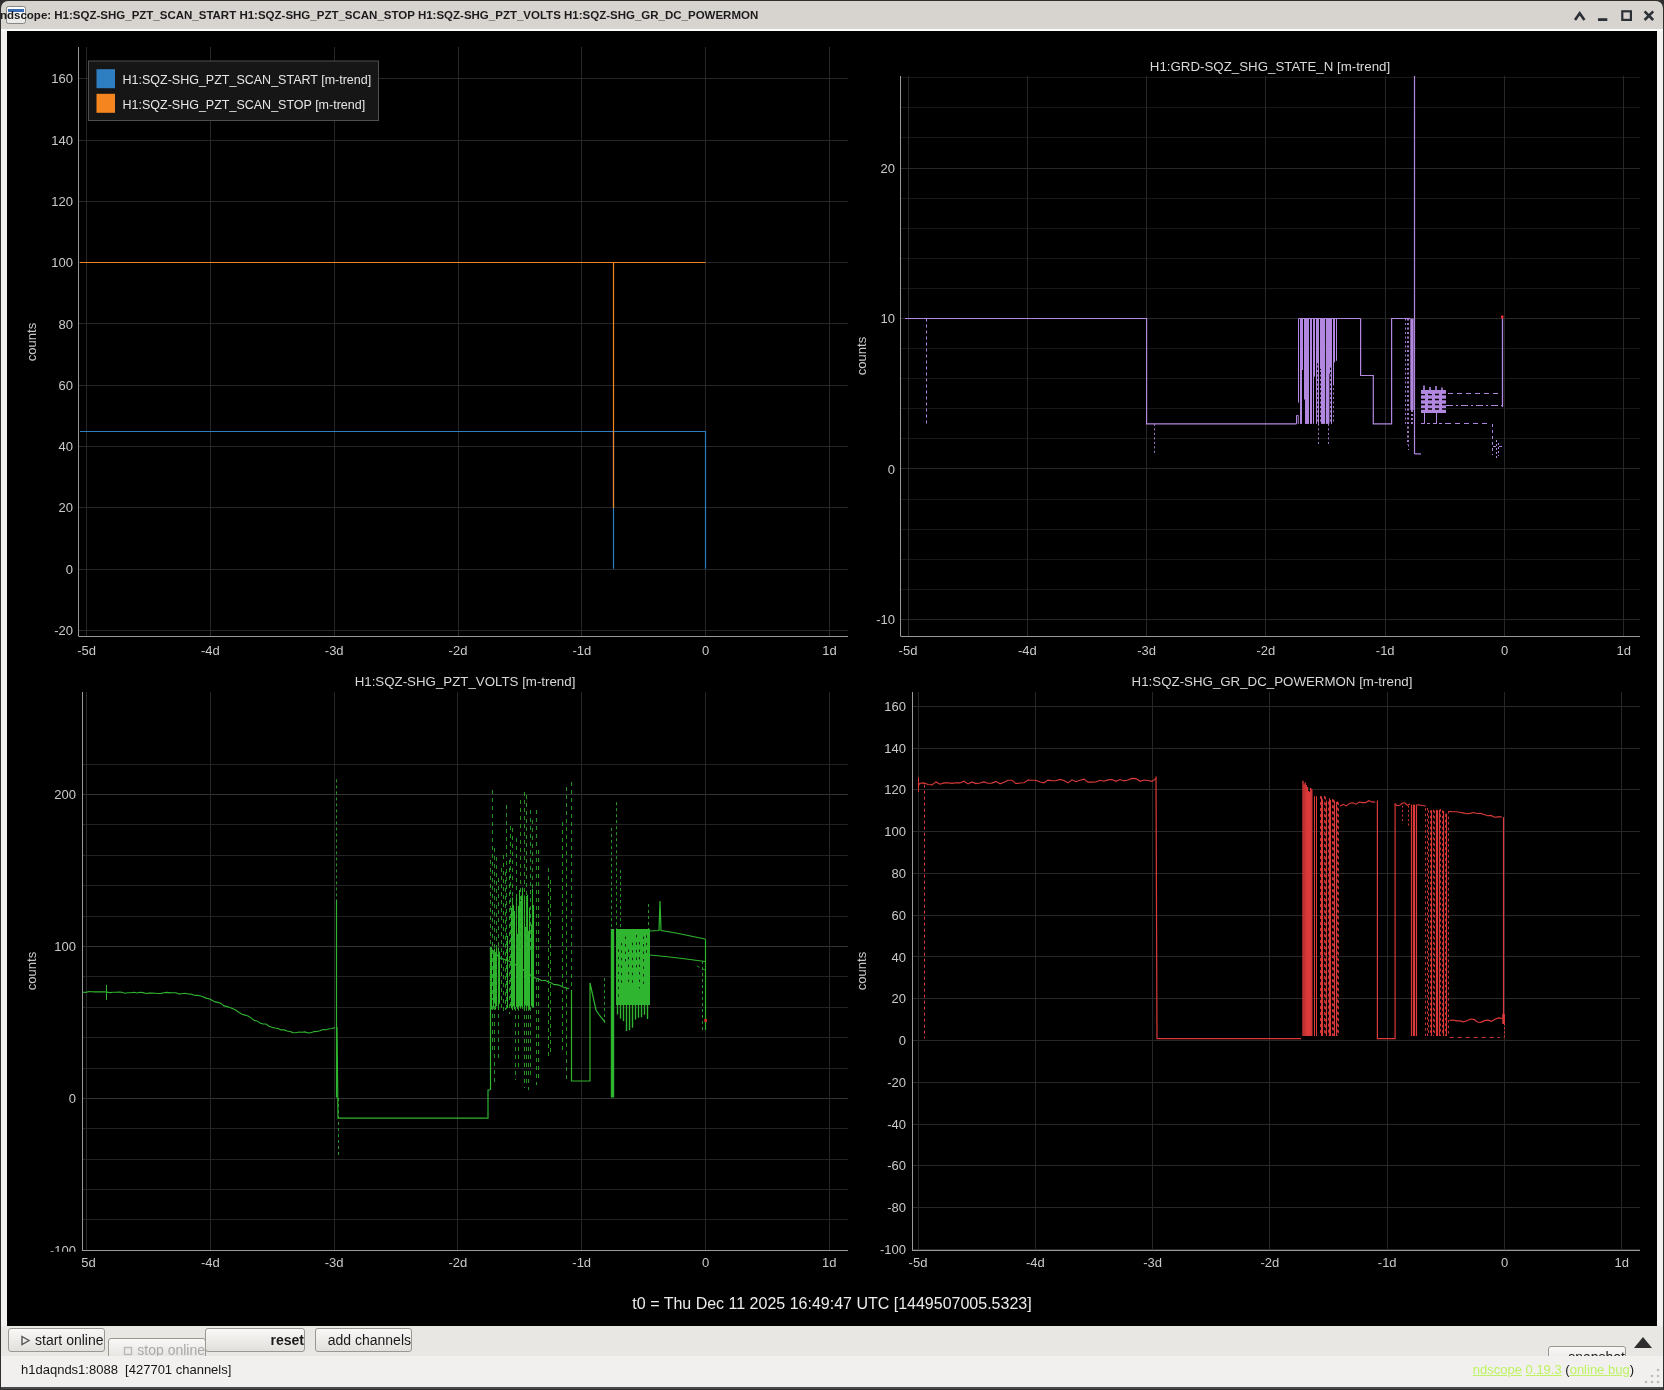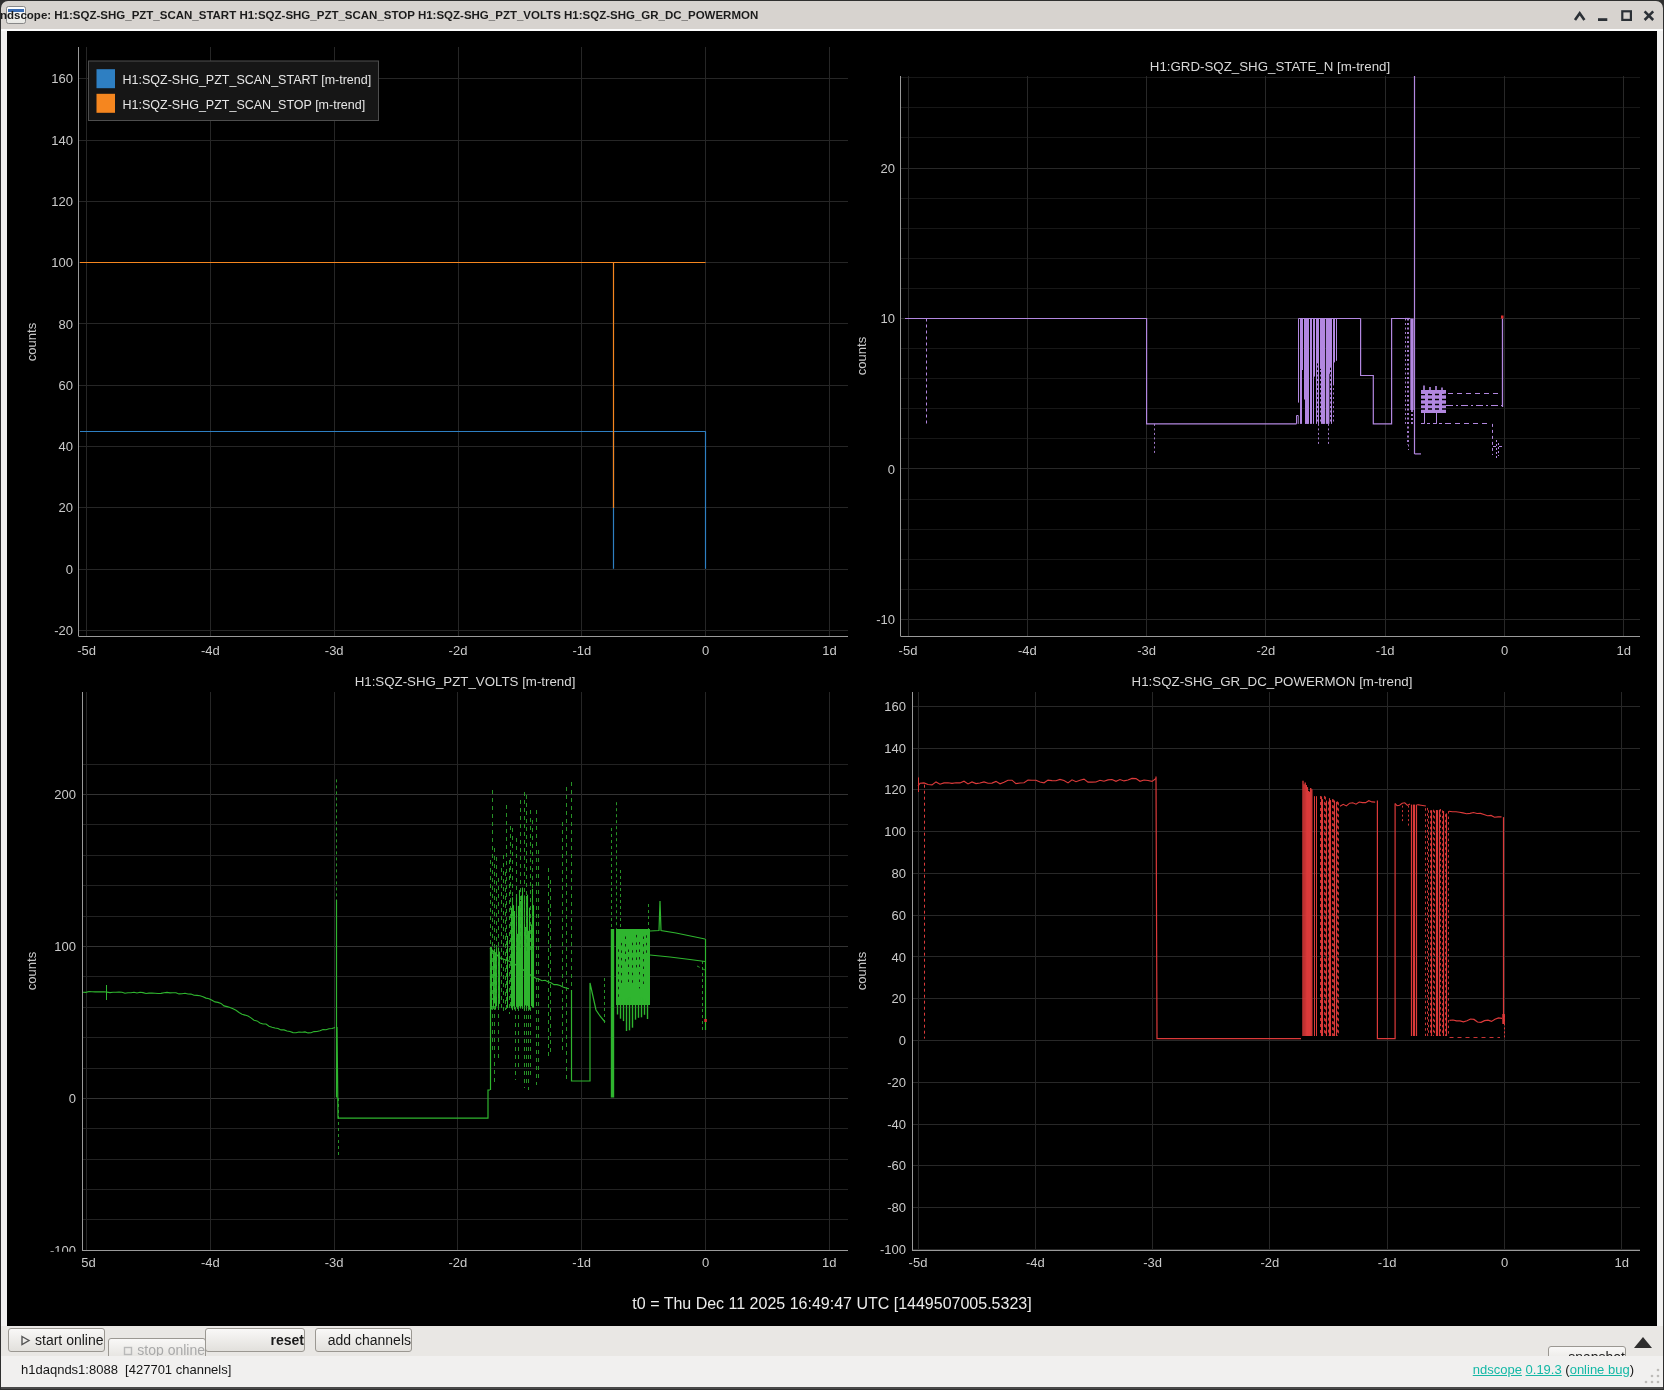--- a/index.html
+++ b/index.html
@@ -9,21 +9,21 @@
 .icon::before { content:""; position:absolute; left:1px; top:1.5px; right:1px; height:3px; background:#3a6cb3; }
 .client   { position:absolute; left:7px; top:31px; width:1650px; height:1295px; background:#000; }
 .sideL    { position:absolute; left:1px; top:31px; width:6px; height:1295px; background:#f2f1f0; }
 .sideR    { position:absolute; left:1657px; top:31px; width:6px; height:1295px; background:#f2f1f0; }
 .toolbar  { position:absolute; left:1px; top:1326px; width:1662px; height:30px; background:#e9e7e4; }
 .statusbar{ position:absolute; left:1px; top:1356px; width:1662px; height:31px; background:#f1f0ef; }
 .btmline  { position:absolute; left:1px; top:1387px; width:1662px; height:2px; background:#4a4a4a; }
 .btn { position:absolute; top:1328px; height:24px; background:linear-gradient(#f9f8f7,#e2e0dc); border:1px solid #9b9892; border-radius:3px; font-size:14px; color:#1a1a1a; text-align:right; line-height:22px; }
 .btn.dis { color:#a9a9a9; }
 .stext { position:absolute; top:1362px; font-size:13px; color:#161616; }
-a.lnk { color:#14b8a6; text-decoration:underline; }
+a.lnk { color:#bef264; text-decoration:underline; }
 svg text { font-family:"Liberation Sans",sans-serif; }
 </style></head>
 <body>
 <div class="titlebar"></div>
 <div class="tbline"></div>
 <div class="icon"></div>
 <div class="title">ndscope: H1:SQZ-SHG_PZT_SCAN_START H1:SQZ-SHG_PZT_SCAN_STOP H1:SQZ-SHG_PZT_VOLTS H1:SQZ-SHG_GR_DC_POWERMON</div>
 <svg style="position:absolute;left:0;top:0" width="1664" height="32">
  <polyline points="1575,20 1579.7,13.2 1584.4,20" stroke="#2b3036" stroke-width="2.6" fill="none"></polyline>
  <line x1="1598" y1="19.6" x2="1607.3" y2="19.6" stroke="#2b3036" stroke-width="2.8"></line>

